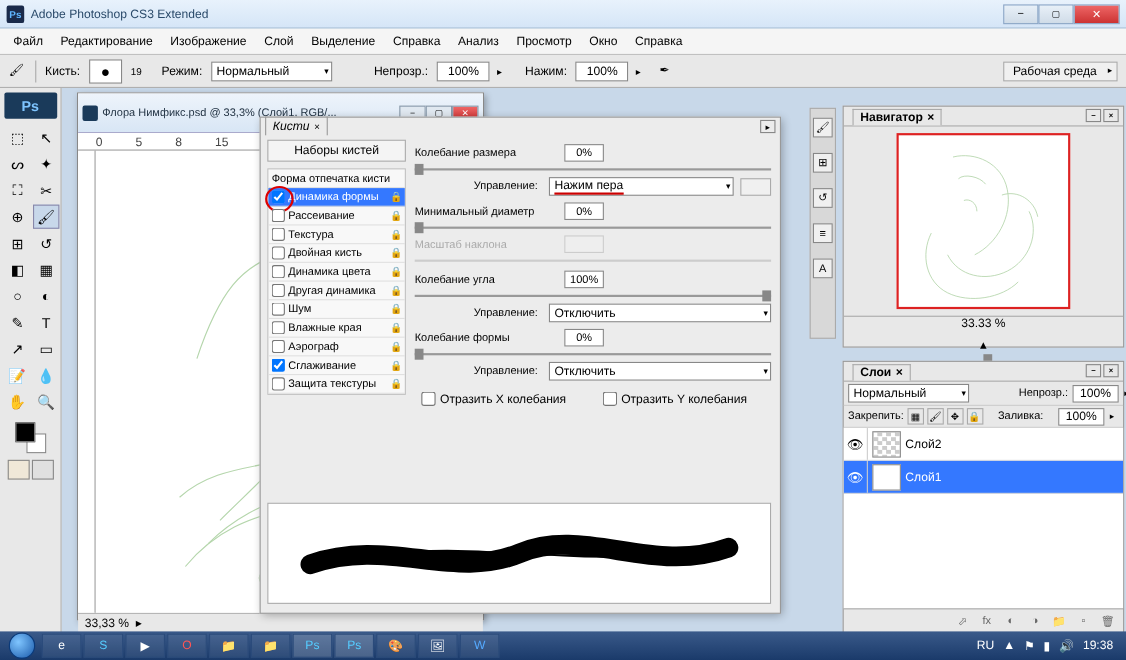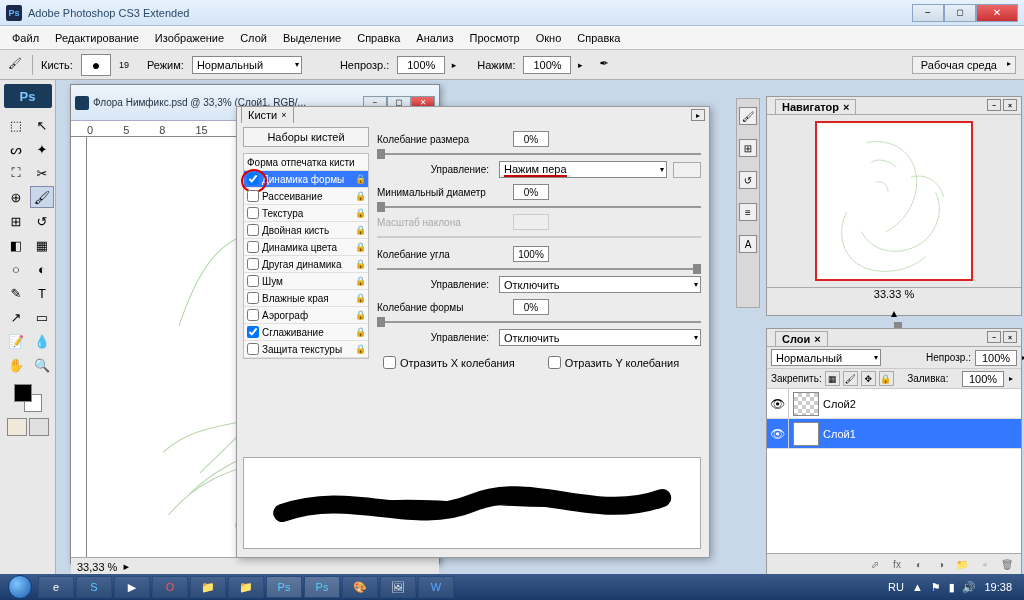--- a/index.html
+++ b/index.html
@@ -61,21 +61,21 @@
 .doc-title .dwc .dc.close { background: linear-gradient(#e66,#c33); color: #fff; }
 .doc-rulers-h { height: 16px; background: #fff; border-bottom: 1px solid #888; font-size: 7px; color: #444; display: flex; align-items: flex-end; padding-left: 16px; gap: 30px; }
 .doc-body { display: flex; height: 420px; }
 .doc-ruler-v { width: 16px; background: #fff; border-right: 1px solid #888; }
 .doc-canvas { flex: 1; background: #fff; position: relative; overflow: hidden; }
 .sketch-lines { position: absolute; inset: 0; }
 .doc-status { height: 18px; background: #e8e8e8; border-top: 1px solid #aaa; display: flex; align-items: center; padding: 0 6px; font-size: 10px; }
 
 
 .brushes-panel { position: absolute; left: 236px; top: 106px; width: 474px; height: 452px; background: #ececec; border: 1px solid #999; box-shadow: 2px 2px 8px rgba(0,0,0,0.3); }
-.bp-tab { position: absolute; top: -1px; left: 4px; background: #ececec; border: 1px solid #999; border-bottom: none; padding: 2px 6px; font-size: 10px; display: flex; align-items: center; gap: 4px; }
+.bp-tab { position: absolute; top: -1px; left: 4px; background: #ececec; border: 1px solid #999; border-bottom: none; padding: 2px 6px; font-size: 10px; display: flex; align-items: center; gap: 4px; font-style: italic; }
 .bp-tab .x { font-size: 9px; }
 .bp-menu-btn { position: absolute; top: 2px; right: 4px; width: 14px; height: 12px; border: 1px solid #888; font-size: 8px; display: flex; align-items: center; justify-content: center; }
 .bp-left { position: absolute; left: 6px; top: 20px; width: 126px; }
 .bp-presets-btn { border: 1px solid #aaa; background: #f4f4f4; padding: 3px 6px; margin-bottom: 6px; text-align: center; }
 .bp-options { border: 1px solid #c0c0c0; background: #f8f8f8; }
 .opt-row { display: flex; align-items: center; padding: 2px 3px; border-bottom: 1px solid #e0e0e0; position: relative; height: 17px; }
 .opt-row.no-cb { padding-left: 3px; }
 .opt-row input[type=checkbox] { margin-right: 3px; width: 12px; height: 12px; }
 .opt-row .lbl { flex: 1; font-size: 10px; }
 .opt-row .lock { width: 10px; font-size: 9px; color: #888; }

